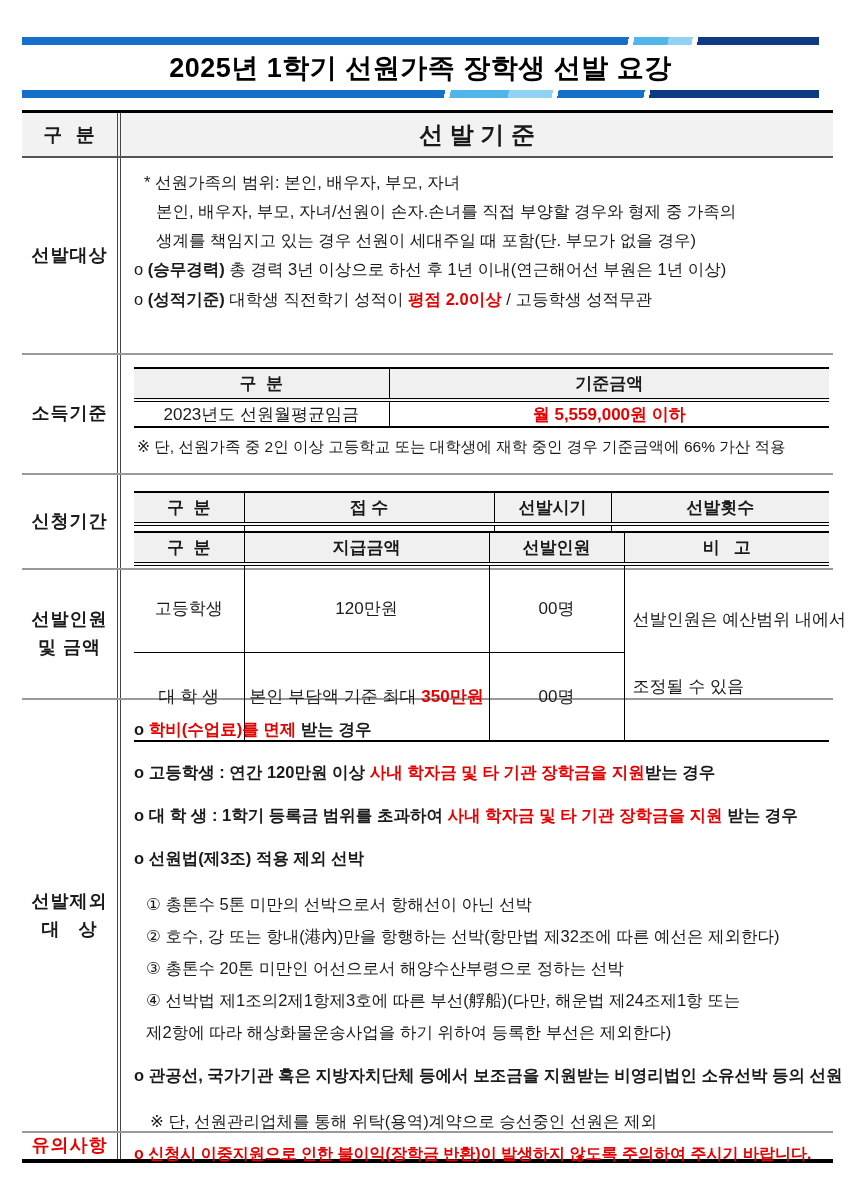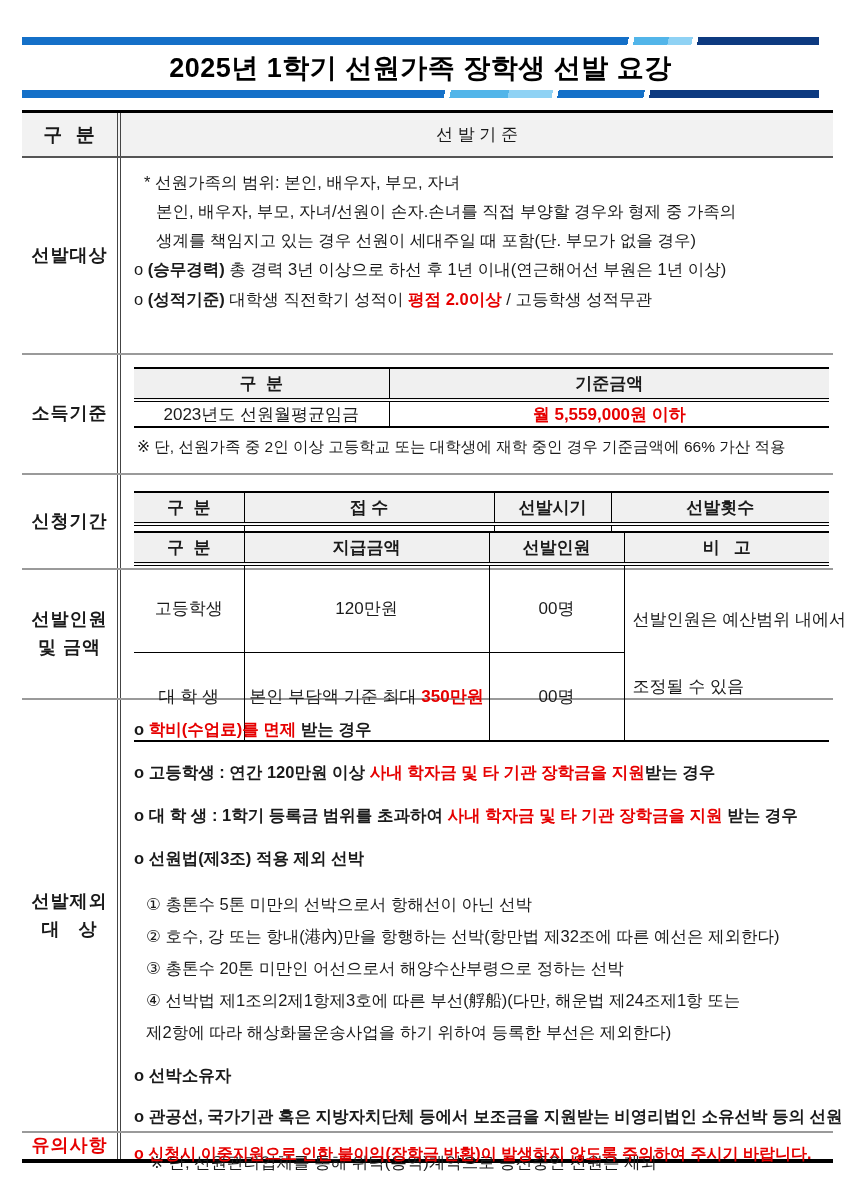--- a/index.html
+++ b/index.html
@@ -49,21 +49,21 @@
   }
   .content-col {
     flex: 1 1 auto; min-width: 0;
     border-left: 1.5px solid #444; margin-left: 2px;
     padding: 8px 4px 8px 13px;
   }
   .hdr { height: 45px; background: #f2f2f2; border-bottom: 2.5px solid #555; }
   .hdr .label-col { font-size: 19px; }
   .hdr .content-col {
     display: flex; align-items: center; justify-content: center;
-    font-weight: normal; font-size: 17px; white-space: pre; padding: 4px;
+    font-weight: bold; font-size: 24px; white-space: pre; padding: 4px;
   }
   .section + .section { border-top: 2px solid #9a9a9a; }
   .line { white-space: pre; font-size: 16.5px; line-height: 29px; }
   .red { color: #e60000; }
   .b { font-weight: bold; }
   sup { font-size: 10px; vertical-align: super; }
   
   .sec-target { height: 195px; }
   .sec-target .content-col { padding-top: 10px; }
   .sec-income { height: 120px; }
@@ -234,21 +234,20 @@
       <div class="content-col">
         <div class="ex-line mt8"><span class="b">o </span><span class="red b">학비(수업료)를 면제</span><span class="b"> 받는 경우</span></div>
         <div class="ex-line mt16"><span class="b">o </span><span class="b">고등학생 : 연간 120만원 이상 </span><span class="red b">사내 학자금 및 타 기관 장학금을 지원</span><span class="b">받는 경우</span></div>
         <div class="ex-line mt16"><span class="b">o </span><span class="b">대 학 생 : 1학기 등록금 범위를 초과하여 </span><span class="red b">사내 학자금 및 타 기관 장학금을 지원</span><span class="b"> 받는 경우</span></div>
         <div class="ex-line mt16"><span class="b">o </span><span class="b">선원법(제3조) 적용 제외 선박</span></div>
         <div class="ex-sub mt5">① 총톤수 5톤 미만의 선박으로서 항해선이 아닌 선박</div>
         <div class="ex-sub">② 호수, 강 또는 항내(港內)만을 항행하는 선박(항만법 제32조에 따른 예선은 제외한다)</div>
         <div class="ex-sub">③ 총톤수 20톤 미만인 어선으로서 해양수산부령으로 정하는 선박</div>
         <div class="ex-sub">④ 선박법 제1조의2제1항제3호에 따른 부선(艀船)(다만, 해운법 제24조제1항 또는</div>
         <div class="ex-sub">    제2항에 따라 해상화물운송사업을 하기 위하여 등록한 부선은 제외한다)</div>
-        <div class="ex-line mt14"><span class="b">o </span><span class="b">선박소유자</span></div>
         <div class="ex-line mt14"><span class="b">o </span><span class="b">관공선, 국가기관 혹은 지방자치단체 등에서 보조금을 지원받는 비영리법인 소유선박 등의 선원</span></div>
         <div class="ex-sub mt5" style="padding-left:16px">※ 단, 선원관리업체를 통해 위탁(용역)계약으로 승선중인 선원은 제외</div>
       </div>
     </div>
 
     <div class="row notice-row sec-notice">
       <div class="label-col">유의사항</div>
       <div class="content-col">o  신청시 이중지원으로 인한 불이익(장학금 반환)이 발생하지 않도록 주의하여 주시기 바랍니다.</div>
     </div>
 

